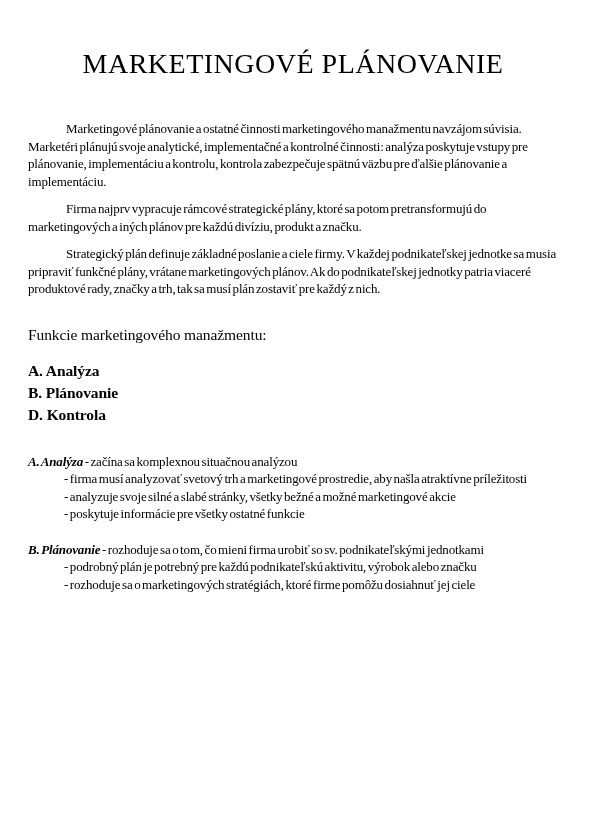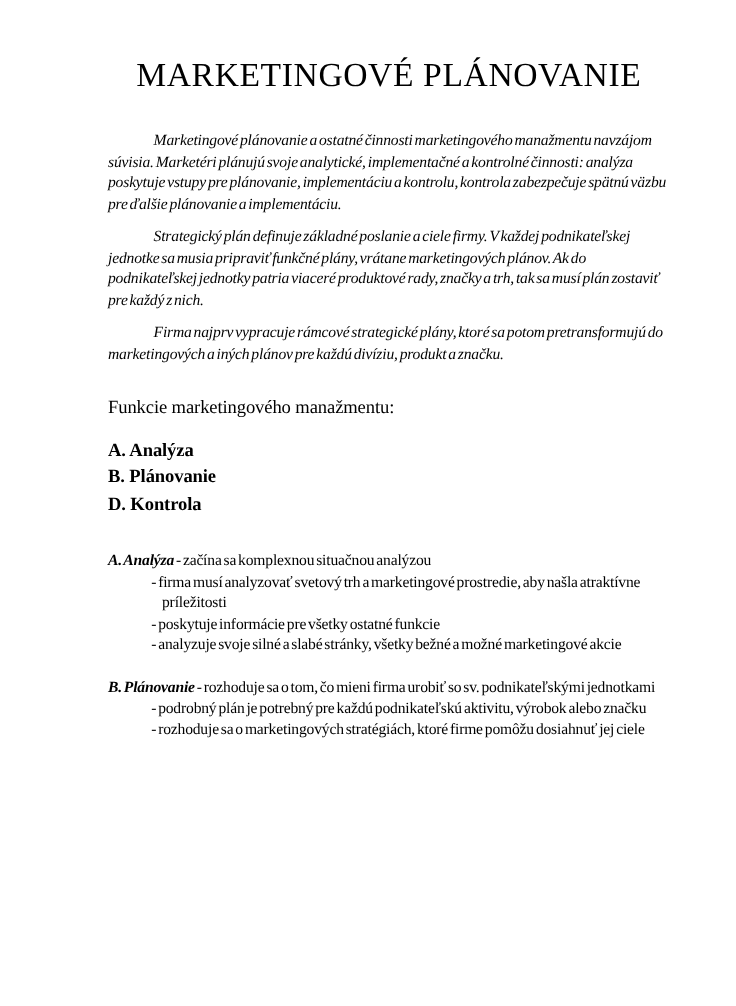--- a/index.html
+++ b/index.html
@@ -4,32 +4,32 @@
 <style>
   html, body { margin: 0; padding: 0; background: #ffffff; }
   .page {
     position: relative;
     width: 613px;
     height: 838px;
     box-sizing: border-box;
     background: #ffffff;
     color: #000000;
     font-family: "Liberation Serif", serif;
-    padding: 48px 55px 0 90px;
+    padding: 48px 55px 0 28px;
     overflow: hidden;
   }
   .title {
     margin: 0;
     font-size: 28px;
     font-weight: 400;
     text-align: center;
     letter-spacing: 0.5px;
     white-space: nowrap;
   }
-  .paragraphs { margin-top: 28px; font-style: italic; }
+  .paragraphs { margin-top: 40px; }
   .para {
     margin: 0 0 10px 0;
     text-indent: 38px;
     font-size: 13px;
     line-height: 17.5px;
     letter-spacing: -0.15px;
     word-spacing: -1.5px;
   }
   .func-heading {
     margin: 28px 0 0 0;
@@ -65,35 +65,35 @@
     text-indent: -9px;
   }
 </style>
 </head>
 <body>
 
 <div class="page">
   <h1 class="title">MARKETINGOVÉ PLÁNOVANIE</h1>
   <div class="paragraphs">
       <p class="para">Marketingové plánovanie a ostatné činnosti marketingového manažmentu navzájom súvisia. Marketéri plánujú svoje analytické, implementačné a kontrolné činnosti: analýza poskytuje vstupy pre plánovanie, implementáciu a kontrolu, kontrola zabezpečuje spätnú väzbu pre ďalšie plánovanie a implementáciu.</p>
+      <p class="para">Firma najprv vypracuje rámcové strategické plány, ktoré sa potom pretransformujú do marketingových a iných plánov pre každú divíziu, produkt a značku.</p>
       <p class="para">Strategický plán definuje základné poslanie a ciele firmy. V každej podnikateľskej jednotke sa musia pripraviť funkčné plány, vrátane marketingových plánov. Ak do podnikateľskej jednotky patria viaceré produktové rady, značky a trh, tak sa musí plán zostaviť pre každý z nich.</p>
-      <p class="para">Firma najprv vypracuje rámcové strategické plány, ktoré sa potom pretransformujú do marketingových a iných plánov pre každú divíziu, produkt a značku.</p>
     </div>
   <h2 class="func-heading">Funkcie marketingového manažmentu:</h2>
   <div class="func-list">
       <div class="func-item">A. Analýza</div>
       <div class="func-item">B. Plánovanie</div>
       <div class="func-item">D. Kontrola</div>
     </div>
   <div class="sections">
       <div class="section">
         <div class="sec-intro"><span class="sec-label">A. Analýza</span> - začína sa komplexnou situačnou analýzou</div>
         <div class="bullet">- firma musí analyzovať svetový trh a marketingové prostredie, aby našla atraktívne príležitosti</div>
+        <div class="bullet">- analyzuje svoje silné a slabé stránky, všetky bežné a možné marketingové akcie</div>
         <div class="bullet">- poskytuje informácie pre všetky ostatné funkcie</div>
-        <div class="bullet">- analyzuje svoje silné a slabé stránky, všetky bežné a možné marketingové akcie</div>
       </div>
       <div class="section">
         <div class="sec-intro"><span class="sec-label">B. Plánovanie</span> - rozhoduje sa o tom, čo mieni firma urobiť so sv. podnikateľskými jednotkami</div>
         <div class="bullet">- podrobný plán je potrebný pre každú podnikateľskú aktivitu, výrobok alebo značku</div>
         <div class="bullet">- rozhoduje sa o marketingových stratégiách, ktoré firme pomôžu dosiahnuť jej ciele</div>
       </div>
     </div>
 </div>
 
 </body></html>

